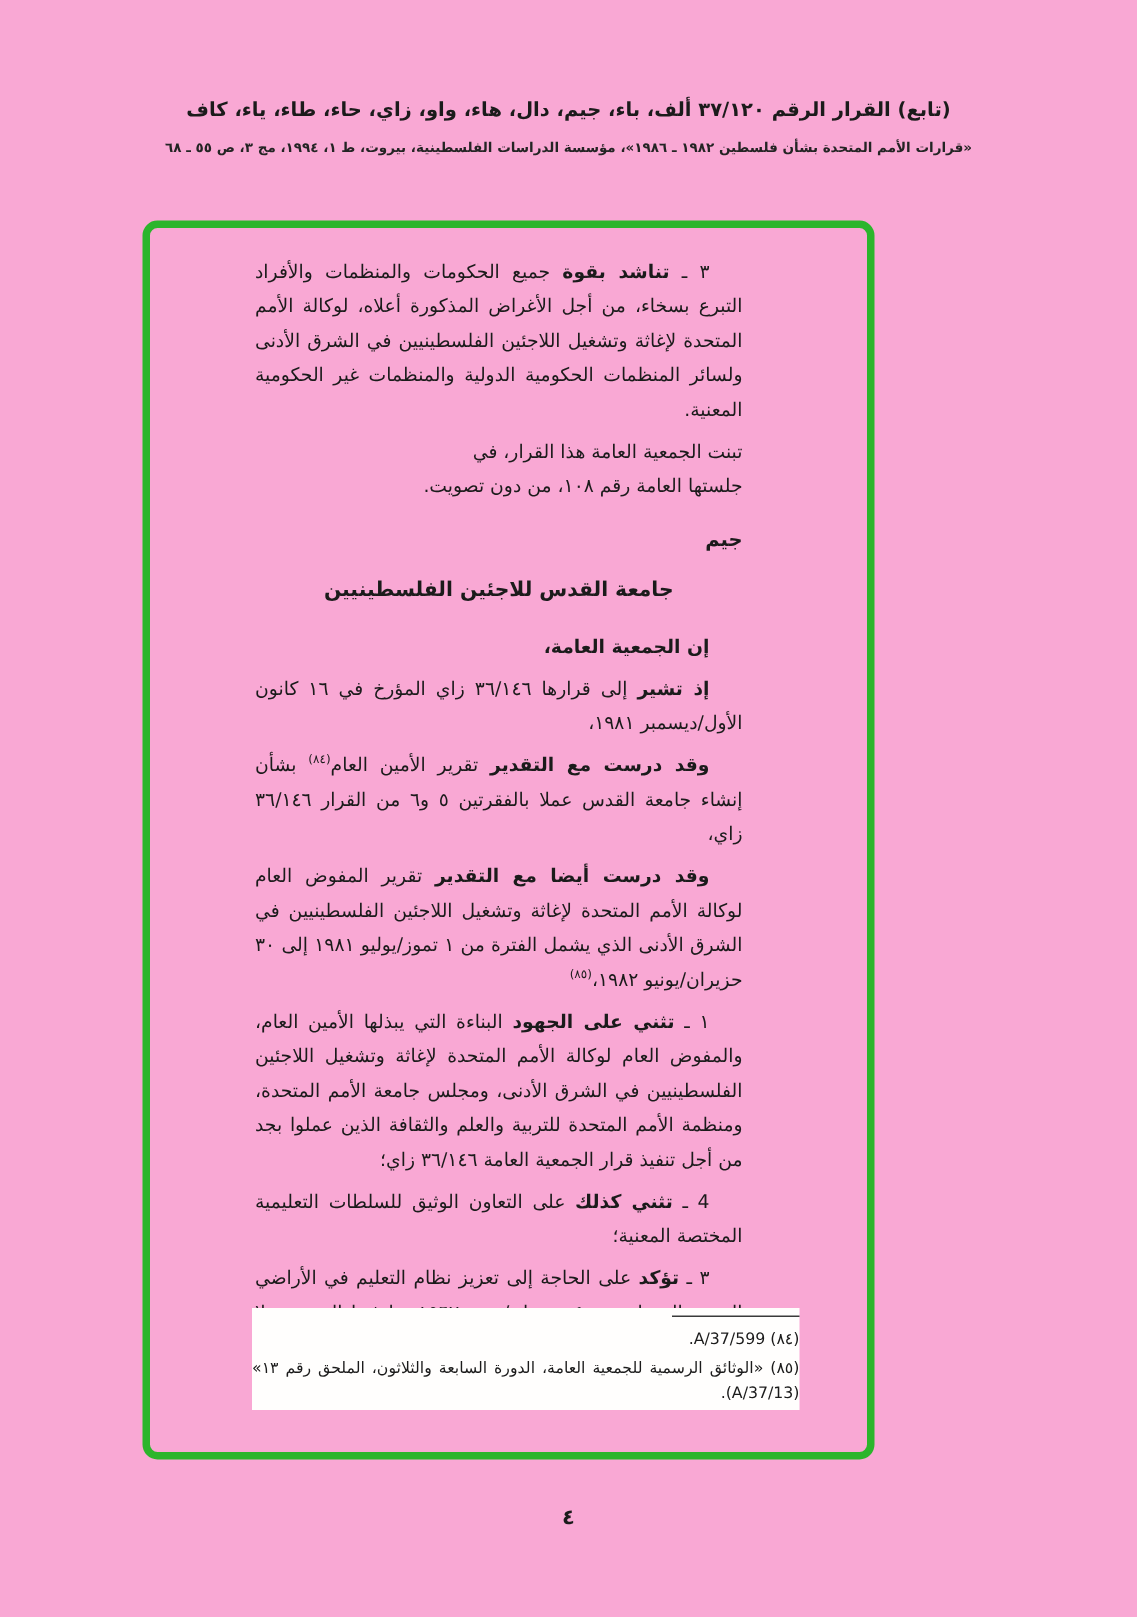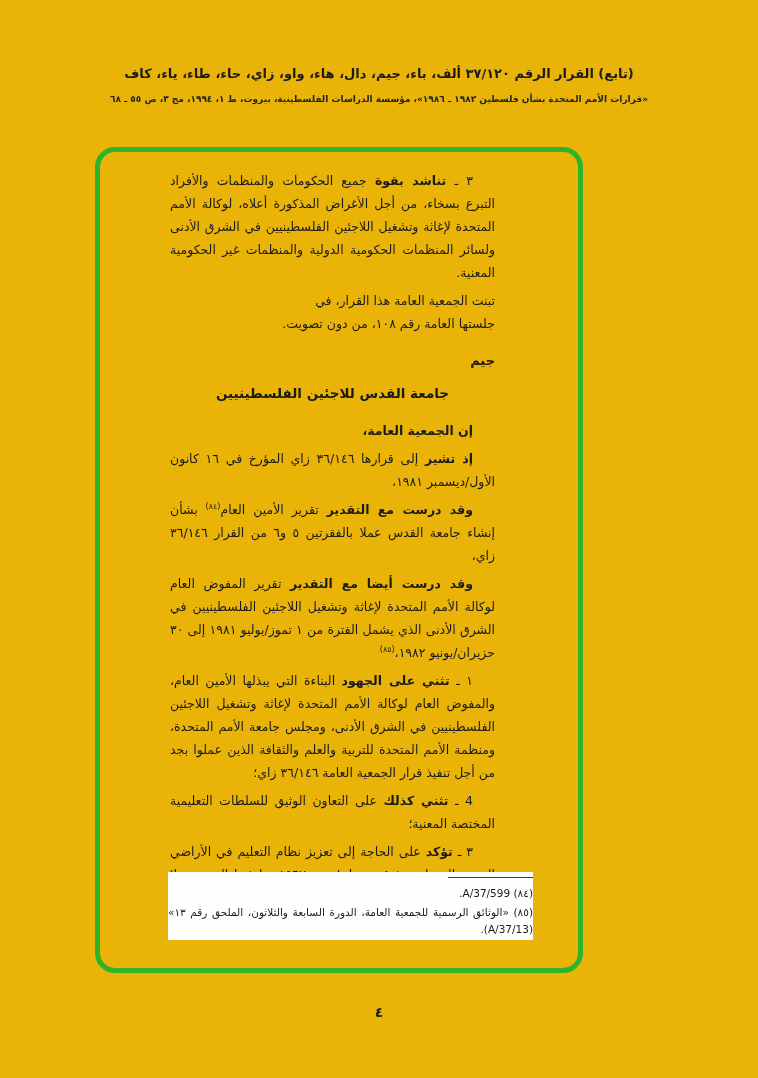--- a/index.html
+++ b/index.html
@@ -4,31 +4,31 @@
 <style>
   * { box-sizing: border-box; margin: 0; padding: 0; }
   html, body { background: #ffffff; }
   body {
     width: 758px; height: 1078px;
     font-family: "DejaVu Sans", sans-serif;
     color: #1b1b1b;
     position: relative;
     overflow: hidden;
   }
-  .page { position: relative; width: 758px; height: 1078px; direction: rtl; background: #eab308; }
+  .page { position: relative; width: 758px; height: 1078px; direction: rtl; background: #f9a8d4; }
 
   .doc-header { position: absolute; top: 66px; left: 0; right: 0; text-align: center; }
   .doc-header .line1 { font-size: 13px; font-weight: 700; letter-spacing: .2px; }
   .doc-header .line2 { font-size: 9px; font-weight: 700; margin-top: 13px; color: #242424; }
 
   .green-box {
     position: absolute; top: 147px; left: 95px;
     width: 488px; height: 826px;
     border: 5px solid #2cb52c;
-    border-radius: 20px;
+    border-radius: 10px;
     overflow: hidden;
     background: transparent;
   }
   .doc-body {
     position: absolute; top: 17px; right: 83px; left: 70px;
     font-size: 12.5px; line-height: 23px;
     text-align: justify;
   }
   .para { margin: 0 0 5px; }
   .para.indent { text-indent: 22px; }

